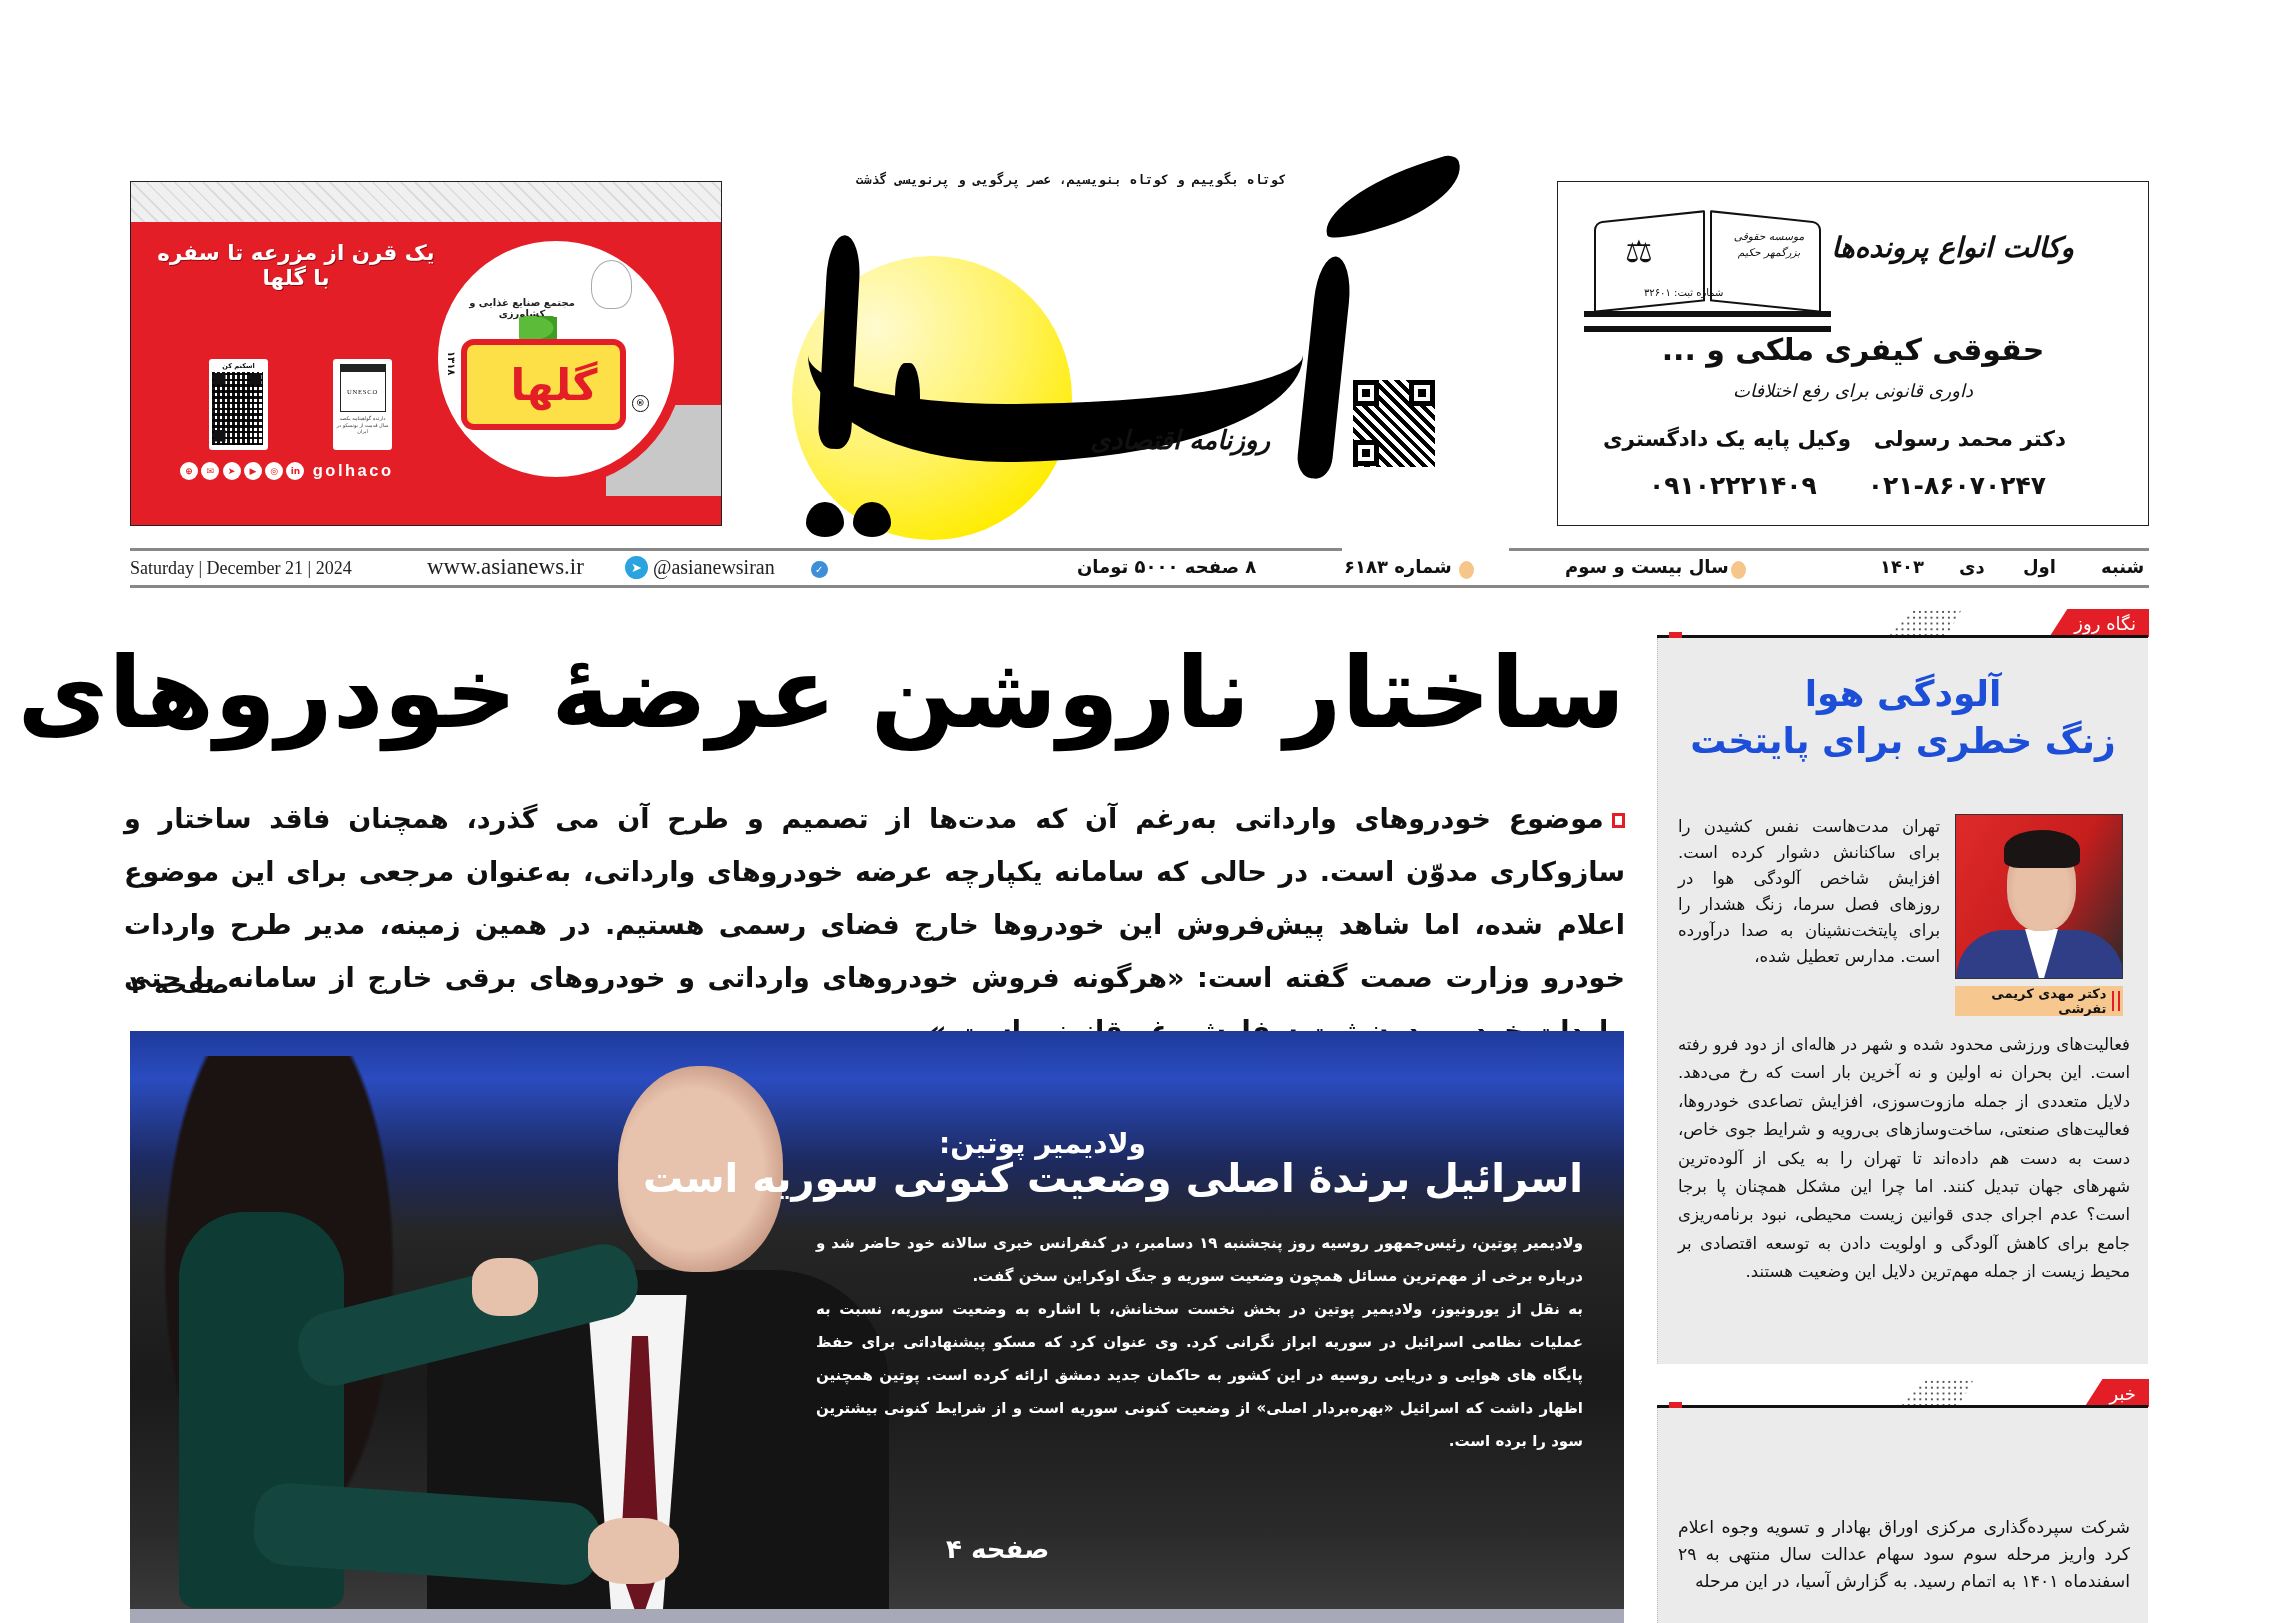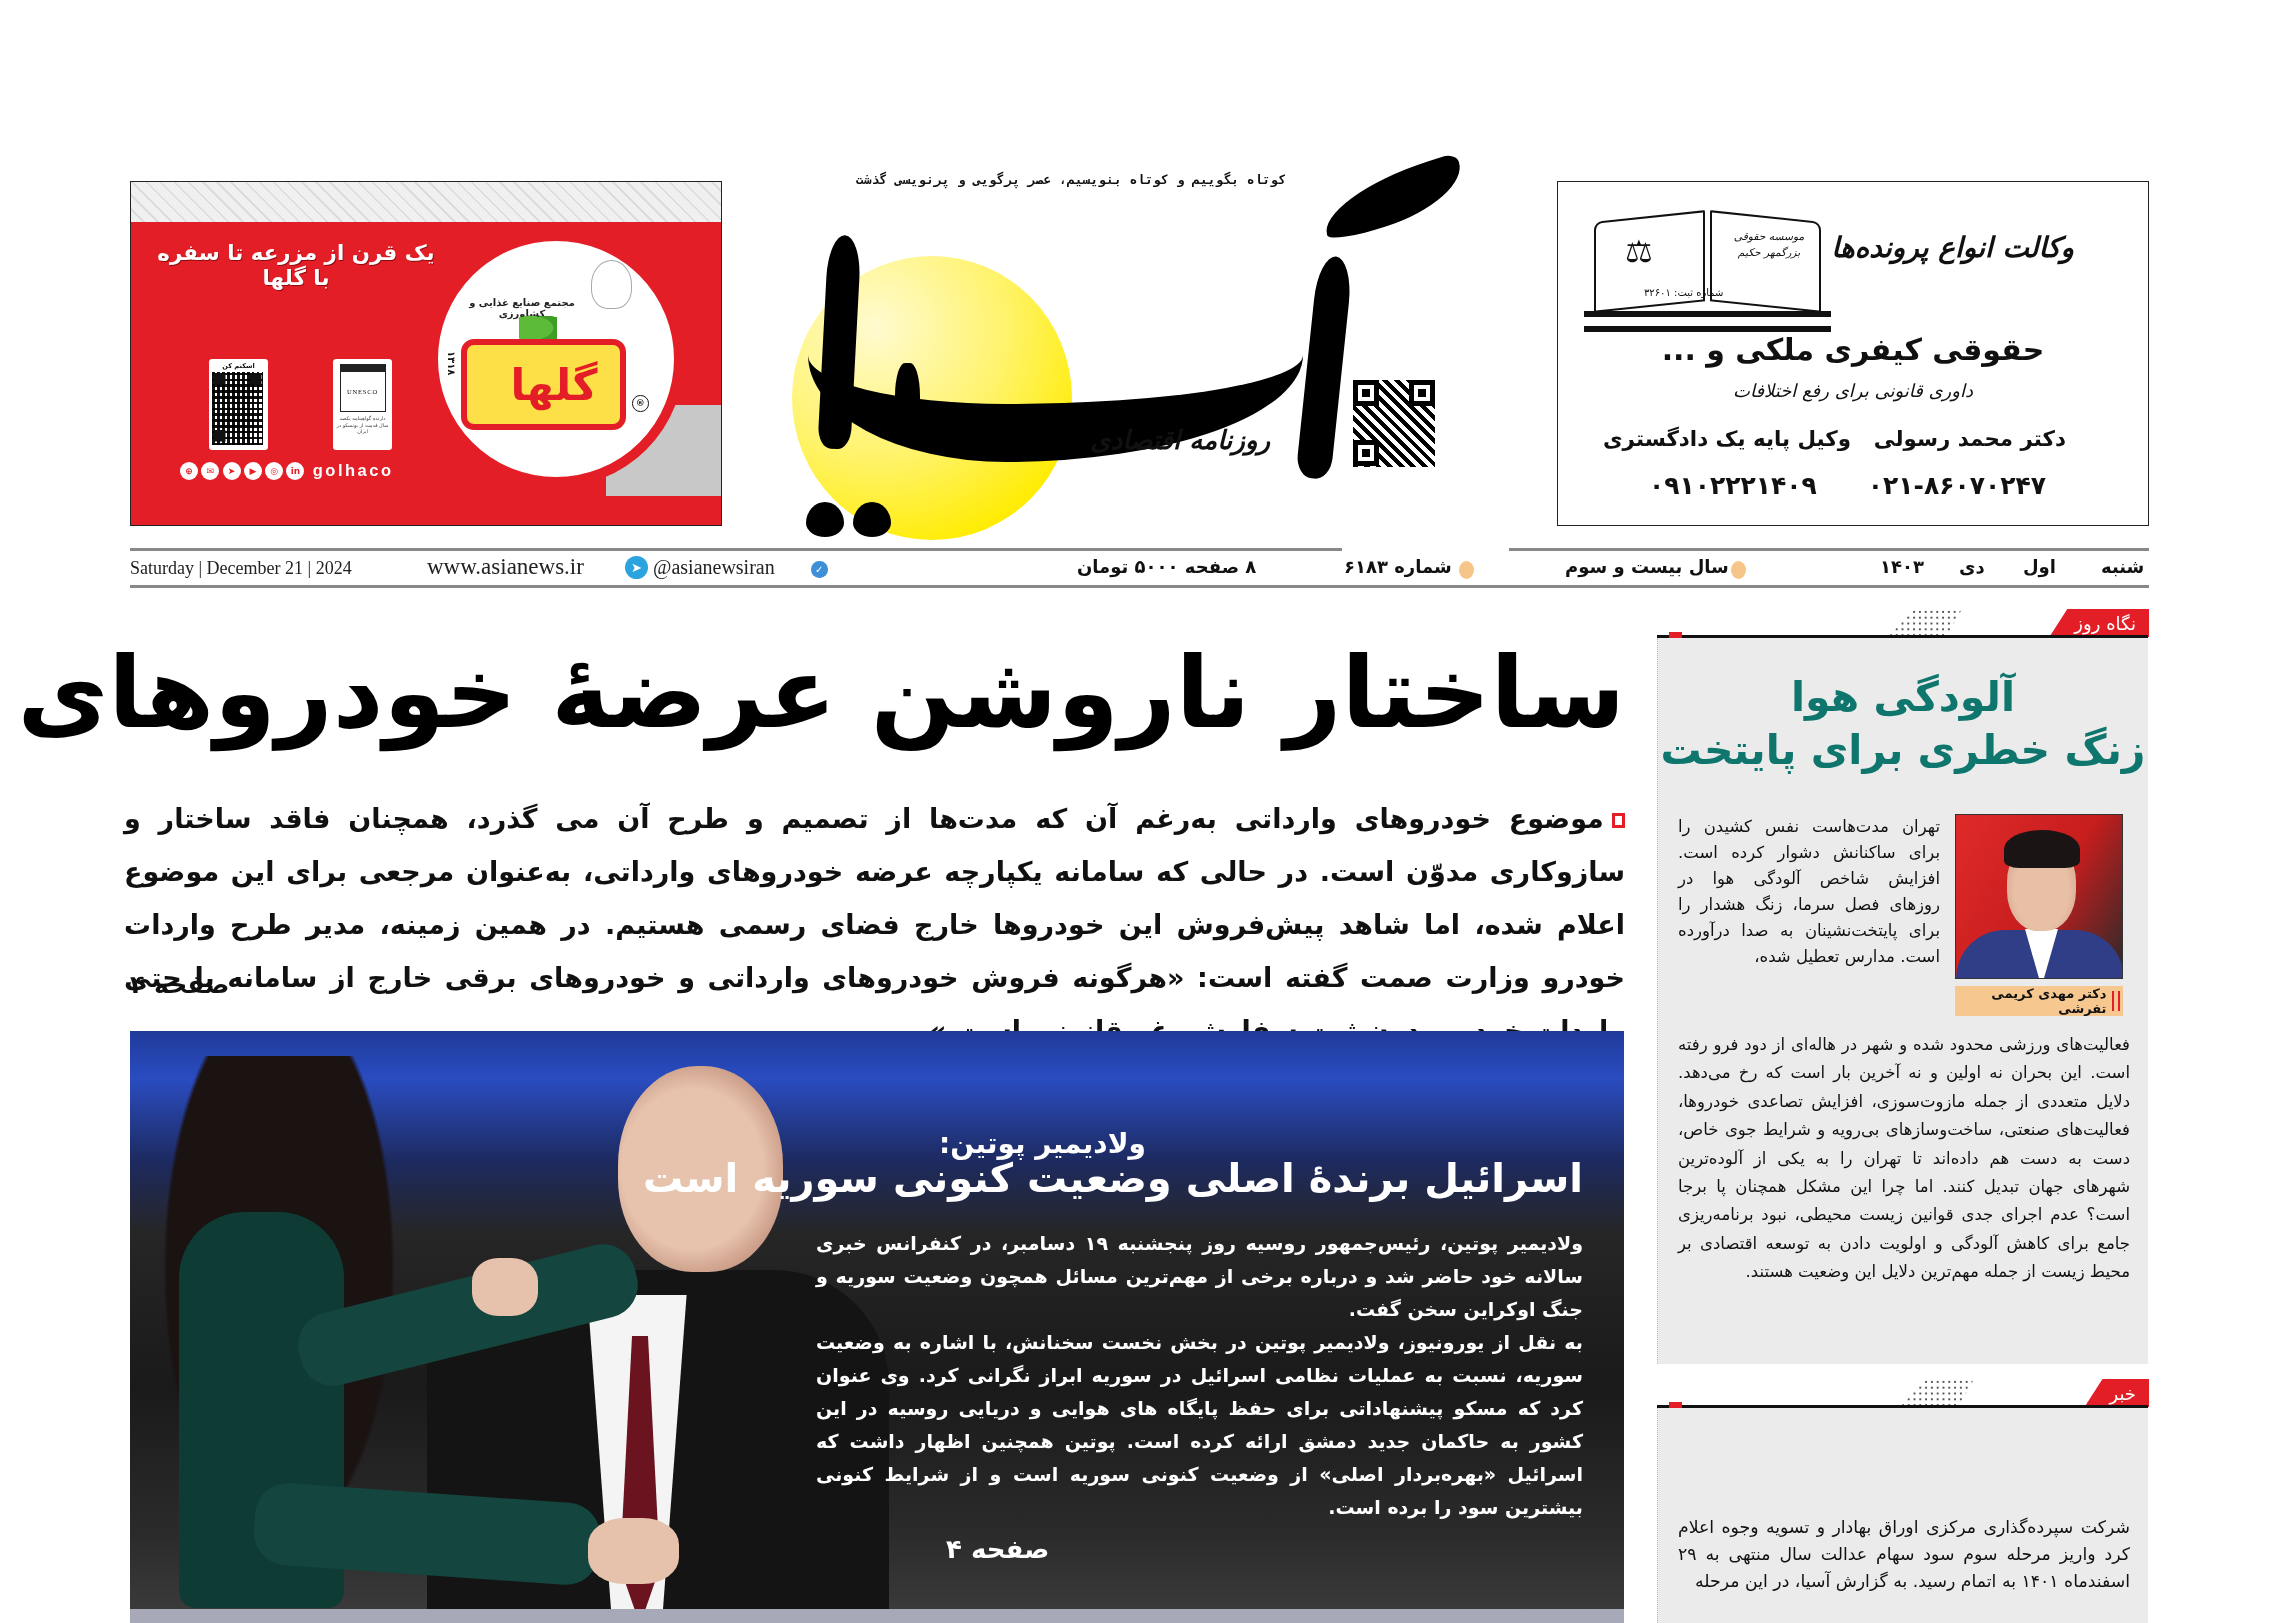--- a/index.html
+++ b/index.html
@@ -118,35 +118,35 @@
   #photo .woman-body { position: absolute; left: 49px; top: 181px; width: 165px; height: 396px; background: #0f3b35; border-radius: 66px 66px 16.5px 16.5px; }
   #photo .man-suit { position: absolute; left: 297px; top: 239px; width: 462px; height: 363px; background: #141414; border-radius: 99px 115px 0 0; }
   #photo .man-shirt { position: absolute; left: 445px; top: 264px; width: 124px; height: 330px; background: #f4f4f4; clip-path: polygon(10% 0, 90% 0, 70% 100%, 30% 100%); }
   #photo .man-tie { position: absolute; left: 490px; top: 305px; width: 40px; height: 289px; background: #6b1420; clip-path: polygon(30% 0, 70% 0, 100% 80%, 50% 100%, 0 80%); }
   #photo .man-head { position: absolute; left: 488px; top: 35px; width: 165px; height: 206px; border-radius: 48% 48% 45% 45%; background: radial-gradient(ellipse at 45% 50%, #e7c2ad 0 55%, #c99b86 75%, #a8897a 100%); }
   #photo .hand1 { position: absolute; left: 342px; top: 227px; width: 66px; height: 58px; border-radius: 40%; background: #e6c1ab; }
   #photo .hand2 { position: absolute; left: 458px; top: 487px; width: 91px; height: 66px; border-radius: 40%; background: #e6c1ab; }
   #photo .desk { position: absolute; left: 0; bottom: 0; width: 100%; height: 15px; background: #a7a9b8; }
   #photo .kicker { position: absolute; right: 478px; top: 76px; font-size: 28px; font-weight: bold; color: #fff; direction: rtl; margin-top: 20px; }
   #photo .title { position: absolute; right: 41px; top: 124px; font-size: 40px; font-weight: bold; color: #fff; direction: rtl; white-space: nowrap; }
-  #photo .body { position: absolute; right: 41px; top: 196px; width: 767px; font-size: 19px; font-weight: bold; line-height: 33px; color: #fff; direction: rtl; text-align: justify; }
+  #photo .body { position: absolute; right: 41px; top: 196px; width: 767px; font-size: 15px; font-weight: bold; line-height: 33px; color: #fff; direction: rtl; text-align: justify; }
   #photo .body p { margin: 0; }
   #photo .page { position: absolute; left: 816px; top: 503px; font-size: 26px; font-weight: bold; color: #fff; direction: rtl; }
 
   
   .side-box { position: absolute; left: 1657px; width: 491px; background: #ebebeb; border-left: 1.6px dotted #bbb; }
   .side-tag { position: absolute; right: 0; height: 28px; padding: 0 13px 0 25px; background: #e41e26; color: #fff; font-size: 18px; direction: rtl; display: flex; align-items: center;
     clip-path: polygon(18px 0, 100% 0, 100% 100%, 0 100%); }
   .side-dots { position: absolute; height: 28px; width: 74px;
     background-image: radial-gradient(#555 0.8px, transparent 1.2px); background-size: 5.8px 5.8px;
     clip-path: polygon(25px 0, 100% 0, 58px 100%, 0 100%); }
   .side-rule { position: absolute; left: 1657px; width: 491px; height: 3.3px; background: #111; }
   .side-redsq { position: absolute; width: 13px; height: 13px; background: #e41e26; }
 
-  #op-title { position: absolute; left: 0; right: 0; top: 33px; text-align: center; direction: rtl; font-size: 41px; font-weight: bold; line-height: 1.3; color: #0f766e; }
+  #op-title { position: absolute; left: 0; right: 0; top: 33px; text-align: center; direction: rtl; font-size: 36px; font-weight: bold; line-height: 1.3; color: #1d4ed8; }
   #op-photo { position: absolute; right: 25px; top: 176px; width: 168px; height: 165px; border: 1.6px solid #333; overflow: hidden;
     background: linear-gradient(120deg, #e02a2a 0%, #c61d1d 55%, #2a2a2a 100%); }
   #op-photo .face { position: absolute; left: 51px; top: 25px; width: 69px; height: 91px; border-radius: 46% 46% 44% 44%; background: radial-gradient(ellipse at 50% 55%, #e8c0a6 0 55%, #c79a84 100%); }
   #op-photo .hair { position: absolute; left: 48px; top: 15px; width: 76px; height: 38px; border-radius: 50% 50% 20% 20%; background: #1b1414; }
   #op-photo .suit { position: absolute; left: 0; top: 115px; width: 168px; height: 58px; background: #2f3e86; border-radius: 49px 49px 0 0; }
   #op-photo .shirt { position: absolute; left: 69px; top: 114px; width: 33px; height: 58px; background: #fff; clip-path: polygon(0 0, 100% 0, 50% 100%); }
   #op-caption { position: absolute; right: 25px; top: 348px; width: 168px; height: 30px; background: #f6c890; font-size: 13px; font-weight: bold; direction: rtl; display: flex; align-items: center; justify-content: flex-start; padding-right: 16.5px; }
   #op-caption .bars { position: absolute; right: 3.3px; top: 5px; width: 8.2px; height: 20px; border-left: 2.5px solid #e41e26; border-right: 2.5px solid #e41e26; }
   #op-text-narrow { position: absolute; left: 20px; top: 176px; width: 262px; direction: rtl; text-align: justify; font-size: 16.5px; line-height: 26px; color: #111; }
   #op-text-wide { position: absolute; left: 20px; top: 393px; width: 452px; direction: rtl; text-align: justify; font-size: 16.5px; line-height: 28.4px; color: #111; }

